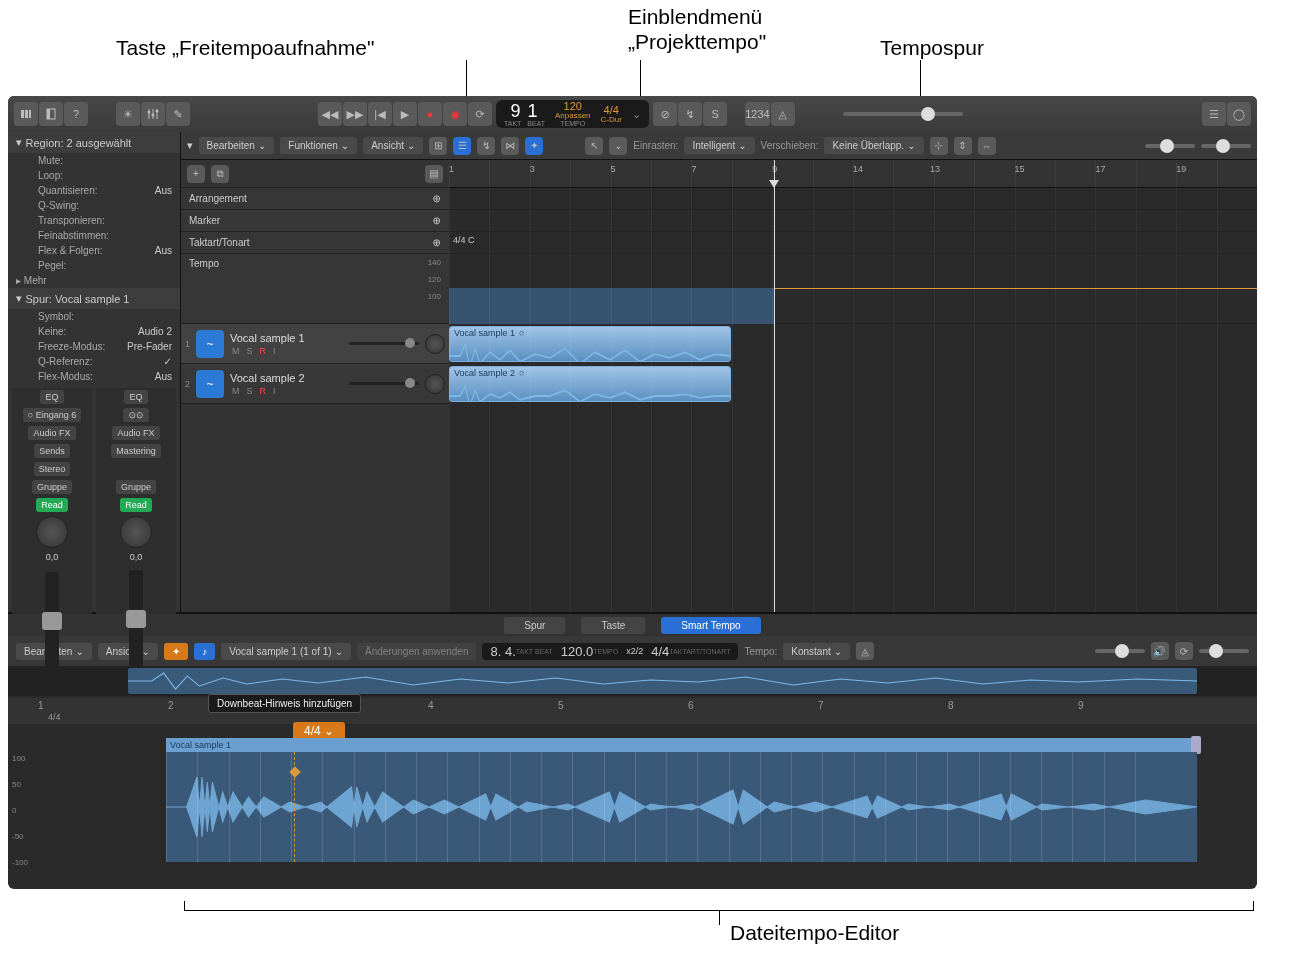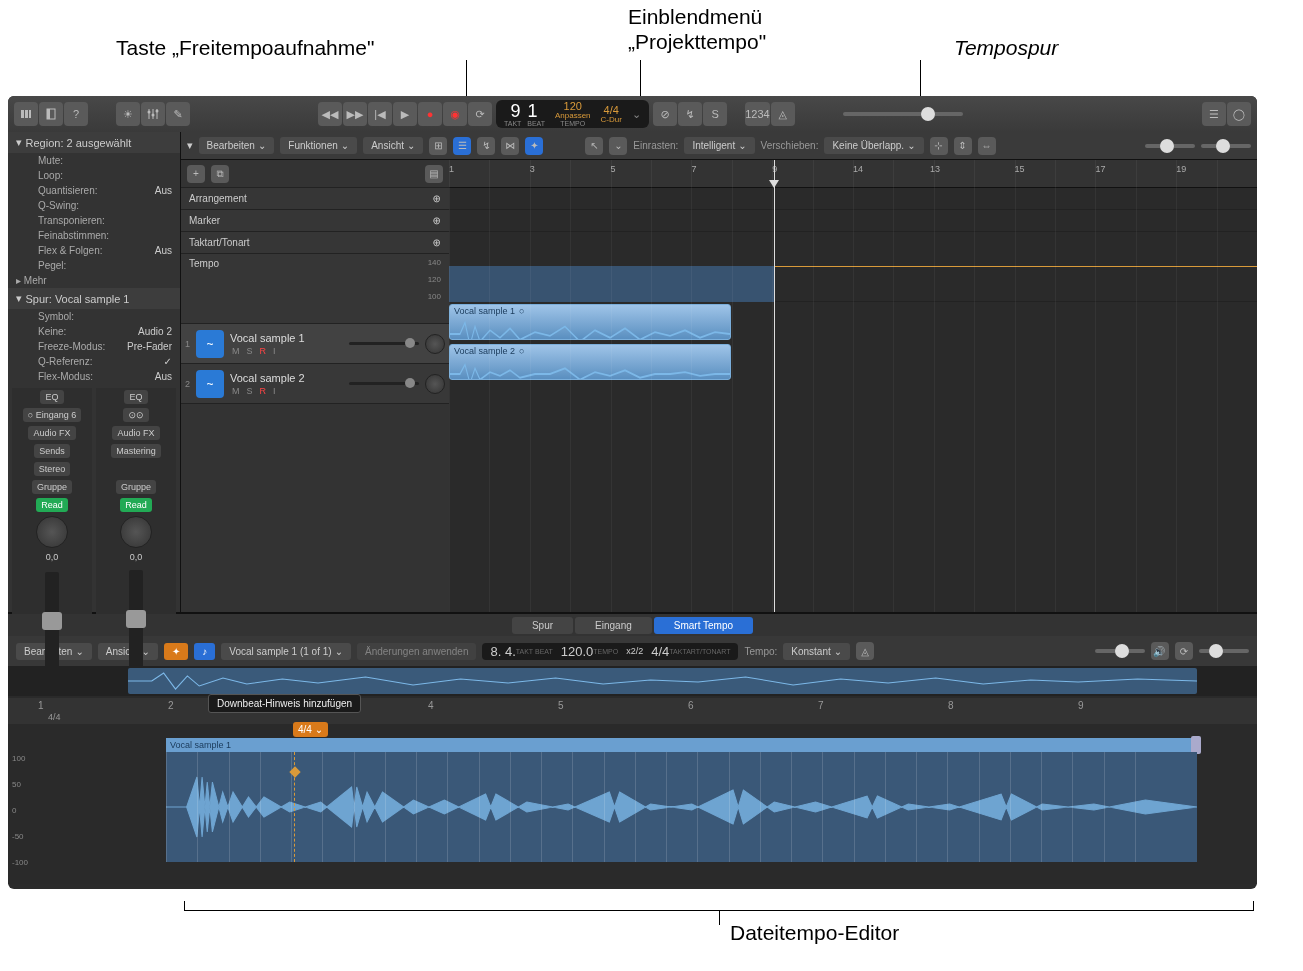--- a/index.html
+++ b/index.html
@@ -59,35 +59,35 @@
 .gridline { position: absolute; top: 0; bottom: 0; width: 1px; background: rgba(255,255,255,0.05); }
 .globlane { height: 22px; border-bottom: 1px solid #222; position: relative; }
 .globlane.tall { height: 70px; }
 .tempo-region { position: absolute; background: #3a5878; opacity: 0.9; }
 .tempo-line { position: absolute; height: 1px; background: #d99a3a; }
 .region { position: absolute; background: linear-gradient(#9fc4e8,#5a8fc0); border: 1px solid #7aaedb; border-radius: 3px; height: 36px; overflow: hidden; }
 .region .rlabel { font-size: 9px; color: #1a3a5a; padding: 1px 4px; display: flex; gap: 4px; align-items: center; }
 .playhead { position: absolute; top: 0; bottom: 0; width: 1px; background: #ddd; z-index: 5; }
 .playhead .tri { position: absolute; top: 20px; left: -5px; width: 0; height: 0; border-left: 5px solid transparent; border-right: 5px solid transparent; border-top: 8px solid #ddd; }
 .editor { height: 272px; background: #2b2b2b; border-top: 2px solid #111; display: flex; flex-direction: column; }
-.editor-tabs { height: 22px; background: #333; display: flex; justify-content: center; align-items: center; gap: 2px; }
+.editor-tabs { height: 22px; background: #333; display: flex; justify-content: center; align-items: center; gap: 16px; }
 .etab { padding: 3px 20px; font-size: 10px; background: #444; border-radius: 3px; }
 .etab.active { background: #2a6fd6; color: #fff; }
 .editor-tb { height: 30px; background: #383838; display: flex; align-items: center; padding: 0 8px; gap: 6px; }
 .tempo-disp { background: #1a1a1a; border-radius: 4px; padding: 2px 8px; display: flex; gap: 8px; align-items: center; }
 .tempo-disp .c { display: flex; flex-direction: row; align-items: center; line-height: 1; }
 .tempo-disp .v { font-size: 13px; color: #ccc; }
 .tempo-disp .l { font-size: 7px; color: #666; }
 .editor-body { flex: 1; position: relative; background: #2a2a2a; }
 .overview { height: 30px; background: #222; position: relative; margin-bottom: 2px; }
 .overview .ov-region { position: absolute; top: 2px; bottom: 2px; background: #3a5a7a; border-radius: 2px; }
 .st-ruler { height: 26px; background: #333; position: relative; }
 .st-ruler .rn { position: absolute; top: 2px; font-size: 10px; color: #999; }
 .st-ruler .ts { position: absolute; top: 14px; font-size: 9px; color: #999; }
-.st-badge { position: absolute; background: #d97a1a; color: #fff; font-size: 10px; padding: 2px 5px; border-radius: 3px; }
+.st-badge { position: absolute; background: #d97a1a; color: #fff; font-size: 12px; padding: 2px 11px; border-radius: 3px; }
 .st-tooltip { position: absolute; background: #1a1a1a; color: #eee; font-size: 10px; padding: 3px 8px; border-radius: 3px; border: 1px solid #555; }
 .st-regionbar { height: 14px; background: #6a9fd0; position: relative; }
 .st-regionbar .lbl3 { font-size: 9px; color: #1a3a5a; padding: 0 4px; }
 .waveform-area { position: absolute; left: 0; right: 0; background: #3a5878; }
 .axis-lbl { position: absolute; font-size: 8px; color: #888; }
 .beat-marker { position: absolute; top: 0; bottom: 0; width: 1px; background: rgba(255,255,255,0.15); }
 .downbeat-marker { position: absolute; top: 0; bottom: 0; width: 1px; border-left: 1px dashed #d99a3a; }
 .downbeat-marker .dot { position: absolute; top: 16px; left: -4px; width: 8px; height: 8px; background: #d99a3a; transform: rotate(45deg); }
 svg.wf { width: 100%; height: 100%; }
 svg.wf path { fill: none; stroke: #7cb8e8; stroke-width: 1; }
@@ -98,21 +98,21 @@
 </head>
 <body>
 
 <div class="callout" style="left:116px; top:35px;">Taste „Freitempoaufnahme"</div>
 <div class="callout-line" style="left:466px; top:60px; width:1px; height:38px;"></div>
 <div class="callout" style="left:628px; top:4px; text-align:left;">
   <div>Einblendmenü</div>
   <div>„Projekttempo"</div>
 </div>
 <div class="callout-line" style="left:640px; top:60px; width:1px; height:48px;"></div>
-<div class="callout" style="left:954px; top:35px;font-style:italic;">Tempospur</div>
+<div class="callout" style="left:880px; top:35px;">Tempospur</div>
 <div class="callout-line" style="left:920px; top:60px; width:1px; height:260px;"></div>
 <div class="callout" style="left:730px; top:920px;">Dateitempo-Editor</div>
 <div class="bracket" style="left:184px; top:910px; width:1070px;">
   <div class="end" style="left:0;"></div>
   <div class="end" style="right:0;"></div>
   <div class="callout-line" style="left:535px; top:0; width:1px; height:14px;"></div>
 </div>
 
 <div class="app">
 
@@ -415,20 +415,23 @@
               <span class="num" style="left: 242.4px;">7</span>
               <span class="num" style="left: 323.2px;">9</span>
               <span class="num" style="left: 404px;">14</span>
               <span class="num" style="left: 481px;">13</span>
               <span class="num" style="left: 565.6px;">15</span>
               <span class="num" style="left: 646.4px;">17</span>
               <span class="num" style="left: 727.2px;">19</span>
             </div>
         <div class="globlane"></div>
         <div class="globlane"></div>
+        <div class="globlane">
+              <span style="position:absolute;left:4px;top:3px;font-size:9px;">4/4 C</span>
+            </div>
         <div class="globlane tall">
           <div class="tempo-region" style="left:0;top:34px;width:325px;height:36px;"></div>
           <div class="tempo-line" style="left:325px;top:34px;right:0;"></div>
         </div>
         <div style="position:relative;height:40px;">
           <div class="region" style="left:0;width:282px;top:2px;">
             <div class="rlabel">
                   <span>Vocal sample 1</span>
                   <span>○</span>
                 </div>
@@ -474,21 +477,21 @@
               <div class="gridline" style="left: 767.6px;"></div>
             </div>
       </div>
     </div>
   </div>
 </div>
 
 <div class="editor">
   <div class="editor-tabs">
     <div class="etab">Spur</div>
-    <div class="etab">Eingang</div>
+    <div class="etab">Taste</div>
     <div class="etab active">Smart Tempo</div>
   </div>
   <div class="editor-tb">
     <div class="menu"><span>Bearbeiten</span> ⌄</div>
     <div class="menu"><span>Ansicht</span> ⌄</div>
     <div class="menu orange">✦</div>
     <div class="menu blue">♪</div>
     <div class="menu"><span>Vocal sample 1 (1 of 1)</span> ⌄</div>
     <div class="menu" style="opacity:.5;">Änderungen anwenden</div>
     <div class="tempo-disp">

